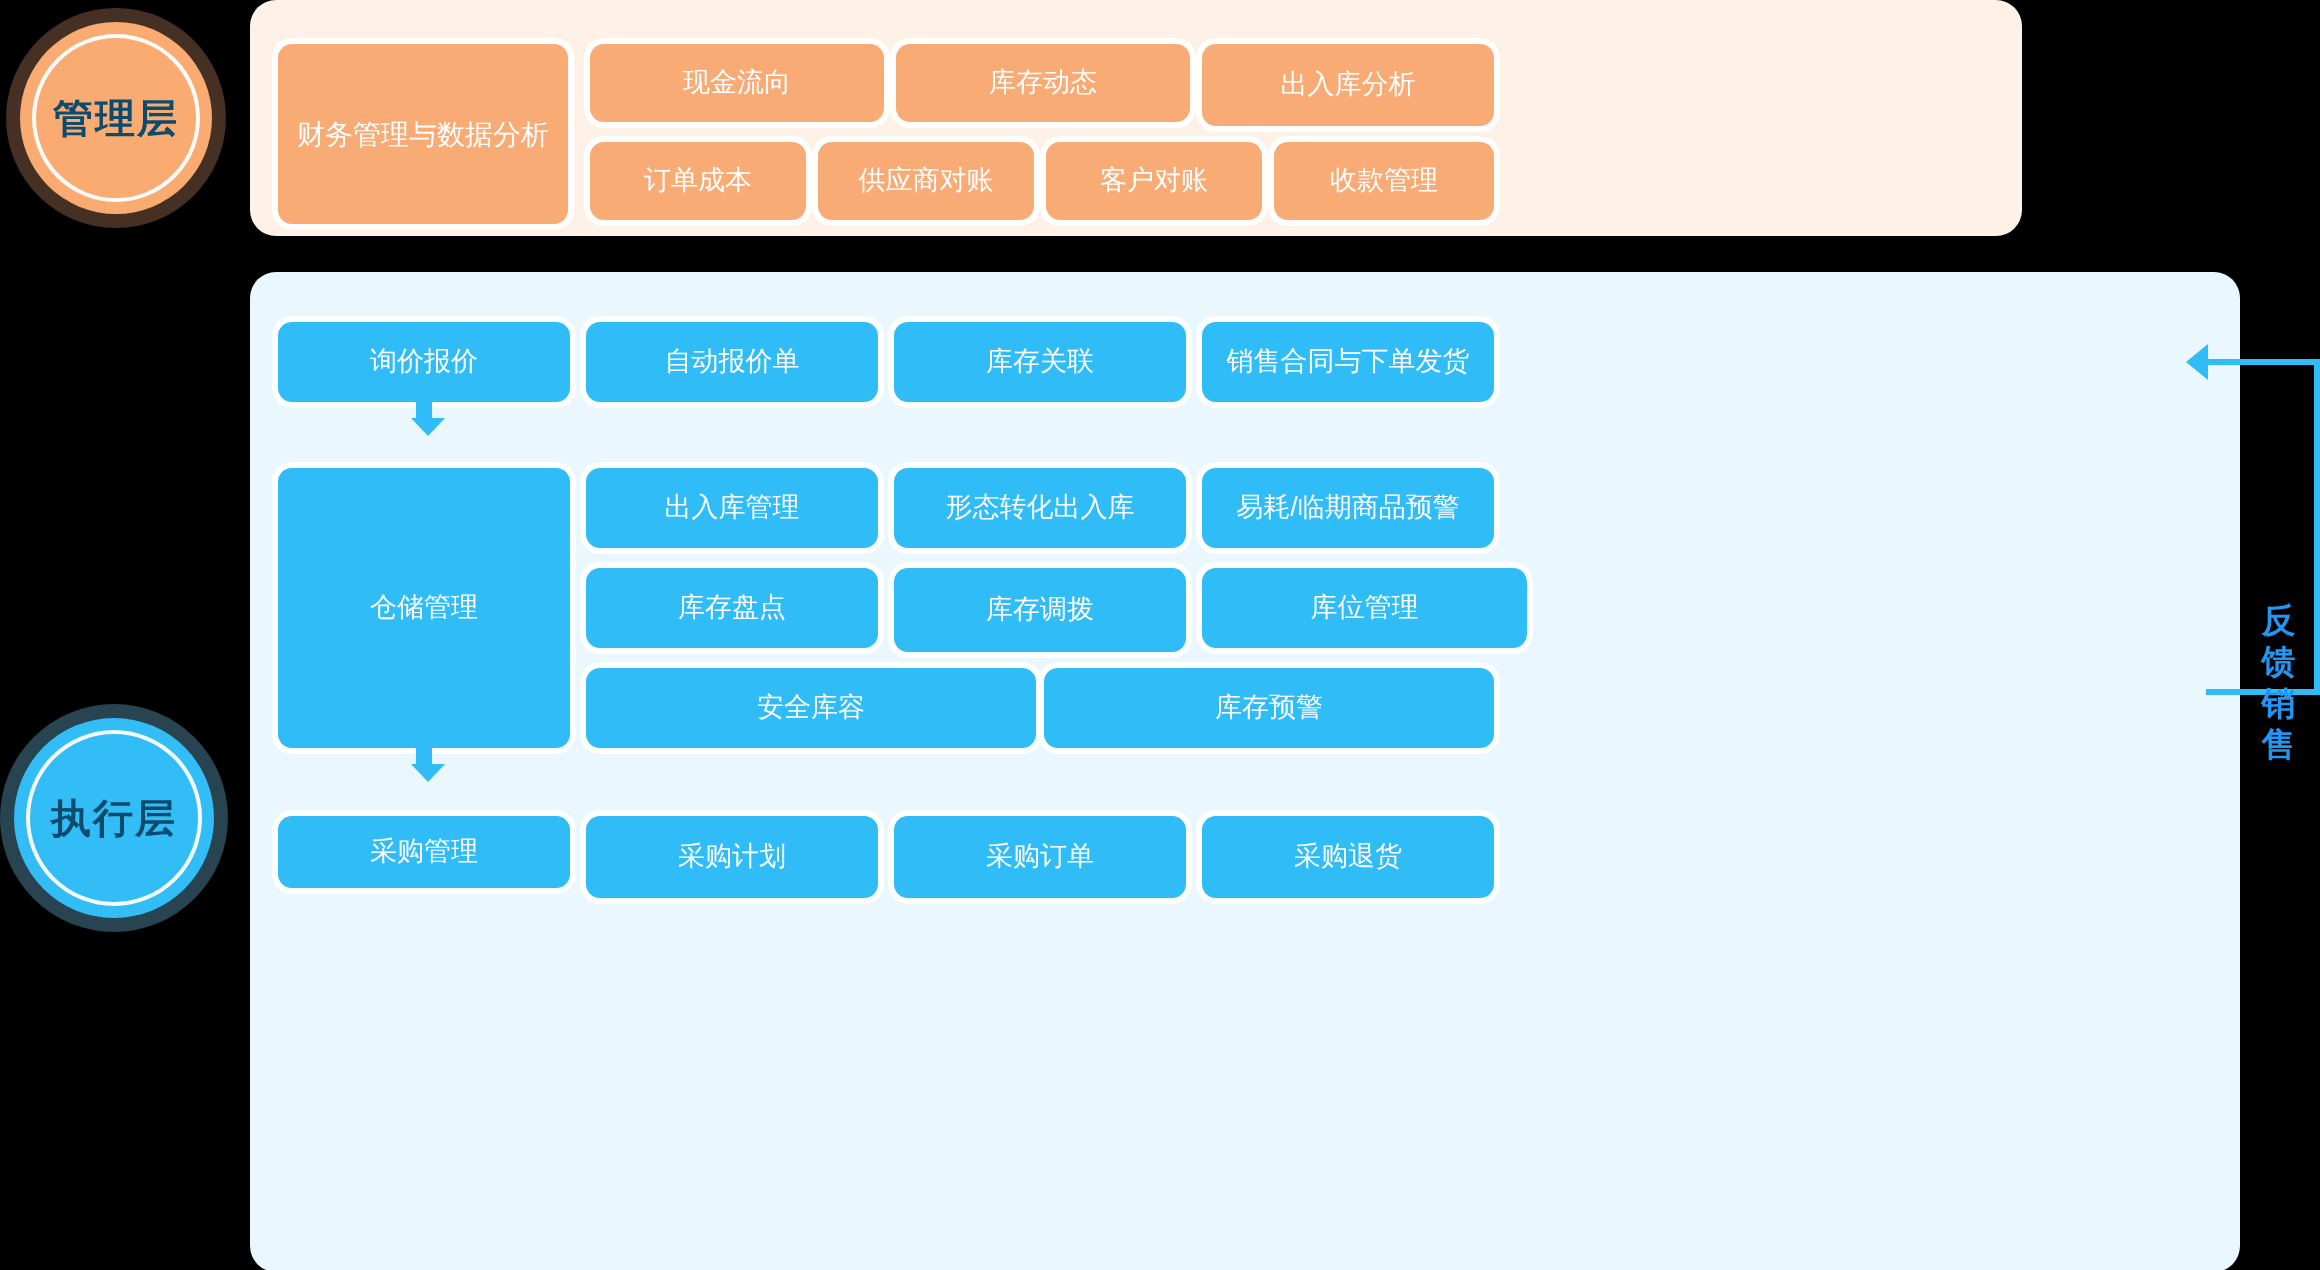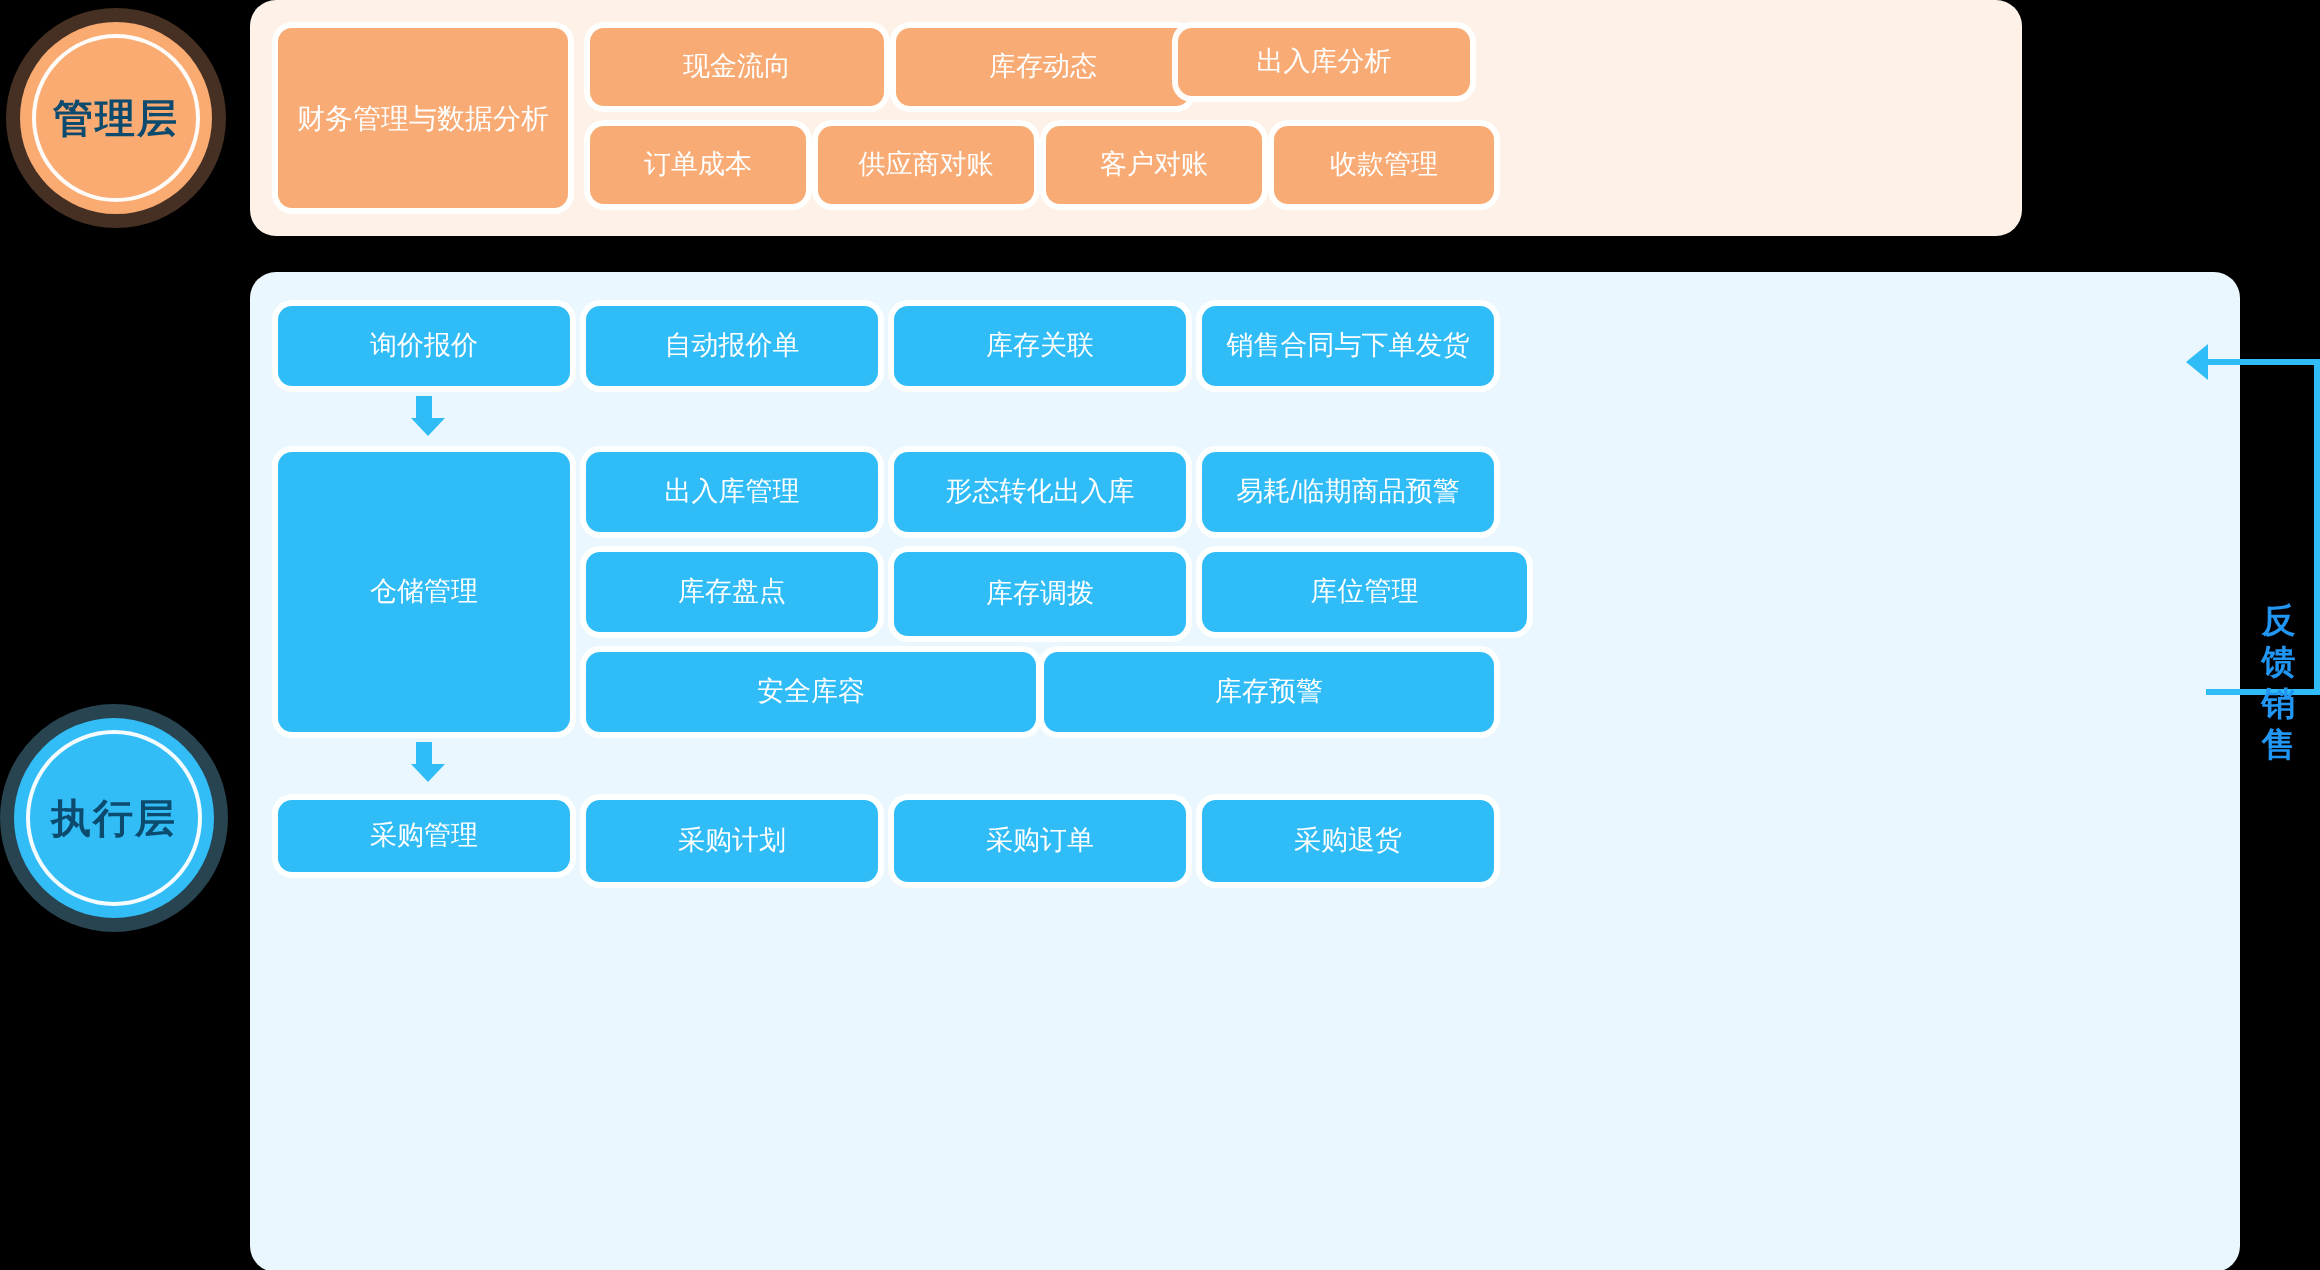--- a/index.html
+++ b/index.html
@@ -75,20 +75,21 @@
     border-radius: 14px;
     display: flex;
     align-items: center;
     justify-content: center;
     text-align: center;
     color: #ffffff;
     font-size: 27px;
     line-height: 1.25;
     padding: 4px 10px;
     box-shadow: 0 0 0 6px rgba(255,255,255,0.95);
+    margin-top: 16px;
   }
   .node.orange { background: #f8ab74; }
   .node.blue   { background: #2fbcf7; }
 
   
   .arrow-down {
     position: absolute;
     width: 26px;
     color: #2fbcf7;
   }
@@ -152,21 +153,21 @@
     <span class="ring"></span>
     <span class="label">管理层</span>
   </div>
 
   <div class="panel" id="panel-mgmt">
 
     <div class="node orange" style="left:28px; top:28px; width:290px; height:180px; font-size:28px;">财务管理与数据分析</div>
 
     <div class="node orange" style="left:340px; top:28px; width:294px; height:78px;">现金流向</div>
     <div class="node orange" style="left:646px; top:28px; width:294px; height:78px;">库存动态</div>
-    <div class="node orange" style="left:928px; top:28px; width:292px; height:68px;">出入库分析</div>
+    <div class="node orange" style="left:952px; top:28px; width:292px; height:82px;">出入库分析</div>
 
     <div class="node orange" style="left:340px; top:126px; width:216px; height:78px;">订单成本</div>
     <div class="node orange" style="left:568px; top:126px; width:216px; height:78px;">供应商对账</div>
     <div class="node orange" style="left:796px; top:126px; width:216px; height:78px;">客户对账</div>
     <div class="node orange" style="left:1024px; top:126px; width:220px; height:78px;">收款管理</div>
   </div>
 
   <div class="layer-circle" id="circle-exec">
     <span class="ring"></span>
     <span class="label">执行层</span>

